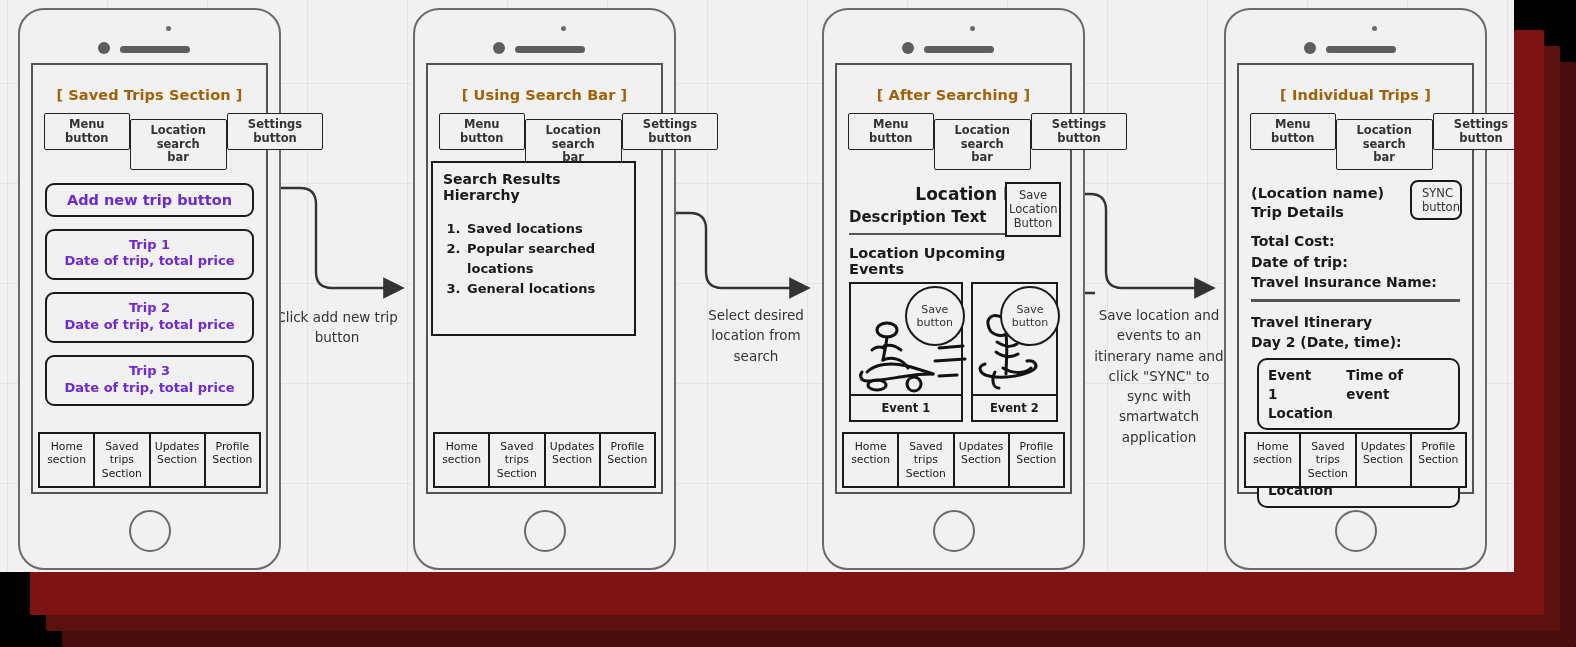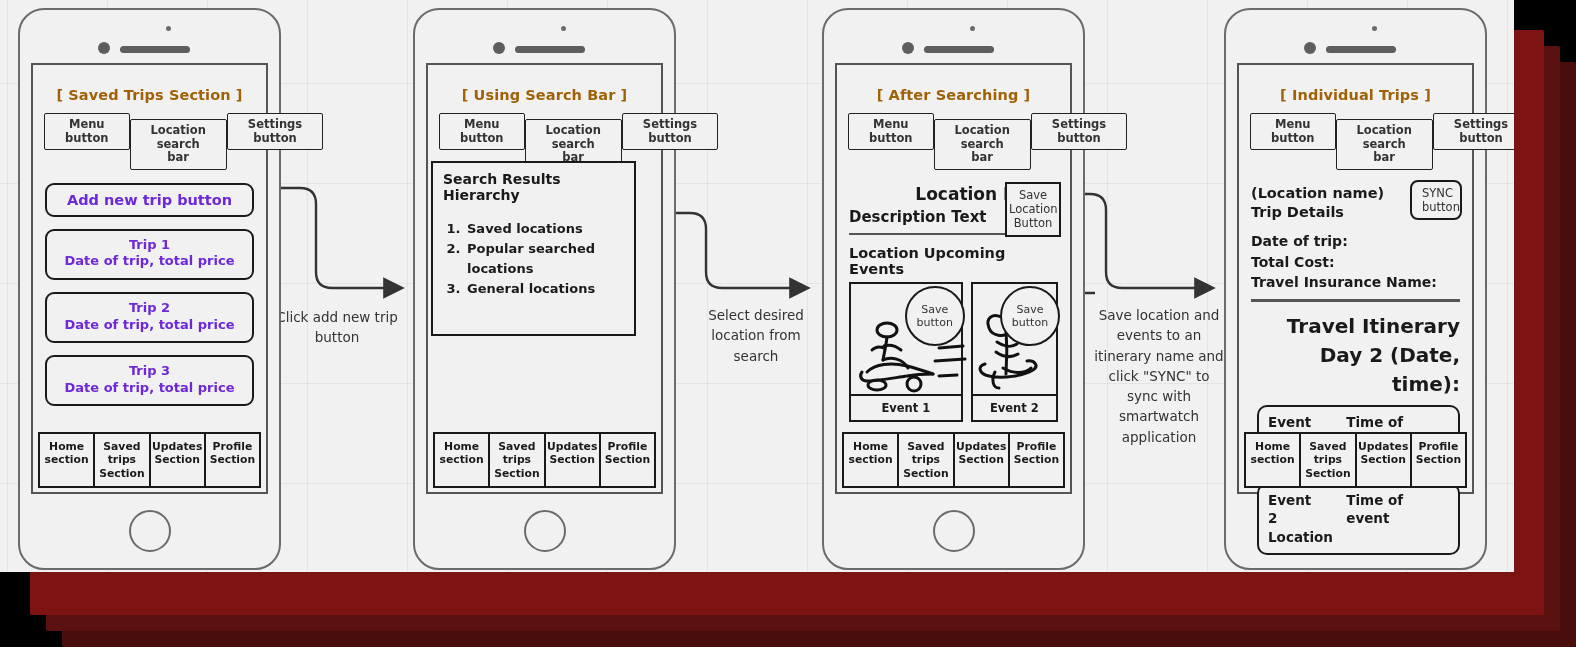--- a/index.html
+++ b/index.html
@@ -78,21 +78,21 @@
   .trip { margin:12px 12px 0 12px; padding:6px 0 8px 0; font-size:13px; line-height:1.28; }
   .trip .t-name { display:block; }
   .trip .t-sub { display:block; }
 
   
   .navbar {
     position:absolute; left:5px; right:5px; bottom:4px;
     display:flex; border:2.2px solid #1a1a1a; background:#f1f1f1;
   }
   .navbar .nav-cell {
-    flex:1; text-align:center; font-size:10.8px; font-weight:bold; color:#1a1a1a;
+    flex:1; text-align:center; font-size:10.8px; font-weight:normal; color:#1a1a1a;
     padding:6px 1px; line-height:1.25; border-right:2px solid #1a1a1a; white-space:pre-line;
   }
   .navbar .nav-cell:last-child { border-right:none; }
 
   
   .results-panel {
     position:absolute; left:3px; top:96px; width:205px; height:175px;
     border:2.2px solid #1a1a1a; background:#f1f1f1; padding:8px 10px;
   }
   .results-title { font-size:14px; font-weight:bold; color:#1a1a1a; }
@@ -127,21 +127,21 @@
 
   
   .trip-head { position:relative; margin:14px 12px 0 12px; }
   .trip-title { font-size:14.5px; font-weight:bold; color:#1a1a1a; line-height:1.3; width:150px; }
   .sync-btn {
     position:absolute; right:-2px; top:-4px; width:52px;
     border:2.2px solid #1a1a1a; border-radius:8px; background:#f1f1f1; text-align:center;
     font-size:11.5px; line-height:1.25; color:#333; padding:4px 10px; white-space:pre-line;
   }
   .trip-meta { margin:10px 12px 0 12px; font-size:14px; font-weight:bold; color:#1a1a1a; line-height:1.45; }
-  .itin-head { margin:10px 12px 0 12px; font-size:20px; font-weight:bold; color:#1a1a1a; line-height:1.45;text-align:right; }
+  .itin-head { margin:10px 12px 0 12px; font-size:14px; font-weight:bold; color:#1a1a1a; line-height:1.45; }
   .ev-pill {
     margin:6px 12px 0 18px; border:2.2px solid #1a1a1a; border-radius:10px; background:#f1f1f1;
     padding:6px 9px; font-size:13.5px; font-weight:bold; color:#1a1a1a; line-height:1.38;
   }
   .ev-pill .row1 { display:flex; gap:22px; }
 
   
   .annot {
     position:absolute; text-align:center; font-size:13.5px; color:#333; line-height:1.5;
   }
@@ -368,22 +368,22 @@
 button</div>
         </div>
 
         <div class="trip-head">
           <div class="trip-title">(Location name) Trip Details</div>
           <div class="sync-btn">SYNC
 button</div>
         </div>
 
         <div class="trip-meta">
+          <div>Total Cost:</div>
           <div>Date of trip:</div>
-          <div>Total Cost:</div>
           <div>Travel Insurance Name:</div>
         </div>
 
         <div class="rule"></div>
 
         <div class="itin-head">
           <div>Travel Itinerary</div>
           <div>Day 2 (Date, time):</div>
         </div>
 

